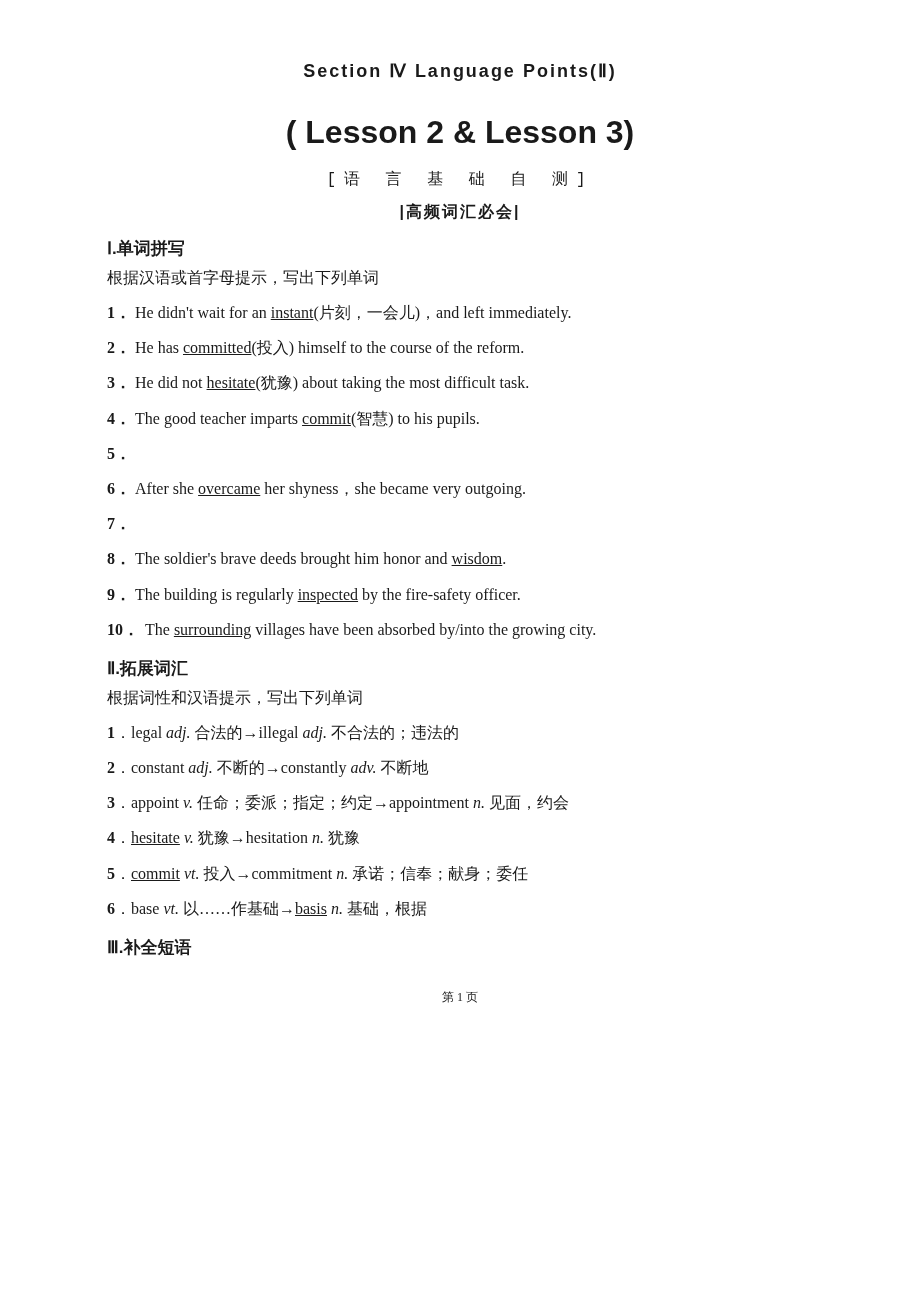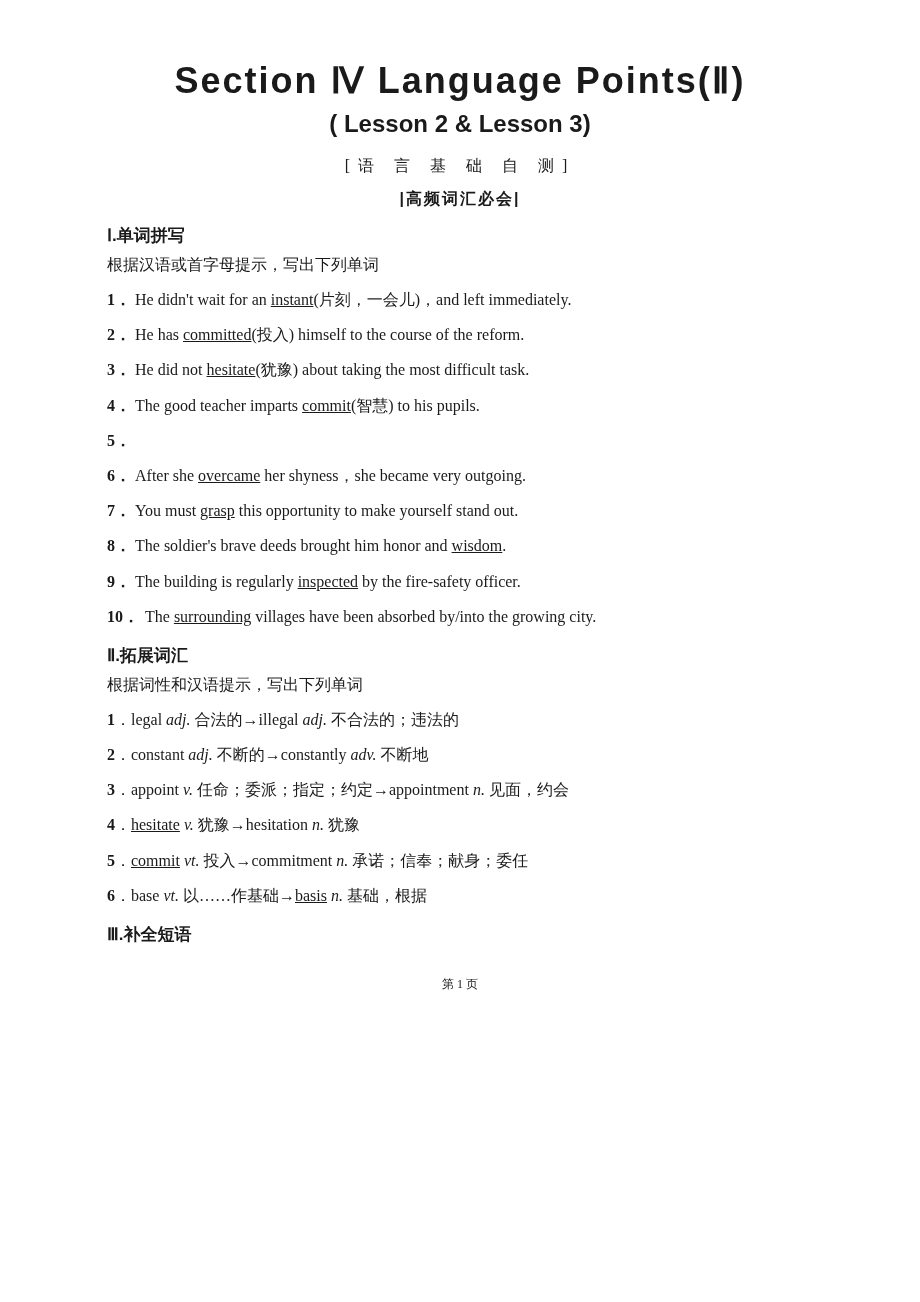--- a/index.html
+++ b/index.html
@@ -16,39 +16,39 @@
       min-height: 1302px;
       padding: 60px 90px 60px 90px;
     }
 
     .page-header {
       text-align: center;
       margin-bottom: 10px;
     }
 
     .main-title {
-      font-size: 36px;
+      font-size: 18px;
       font-weight: bold;
       font-family: "SimHei", "黑体", sans-serif;
       letter-spacing: 2px;
-      margin-bottom: 8px;
+      margin-bottom: 32px;
     }
 
     .sub-title {
-      font-size: 24px;
+      font-size: 32px;
       font-weight: bold;
       font-family: "SimHei", "黑体", sans-serif;
       margin-bottom: 18px;
     }
 
     .section-label {
       font-size: 16px;
       letter-spacing: 8px;
       margin-bottom: 12px;
-      font-family: Liberation Serif, serif;
+      font-family: Liberation Mono, monospace;
     }
 
     .section-label-bold {
       font-size: 16px;
       font-weight: bold;
       letter-spacing: 2px;
       margin-bottom: 4px;
       font-family: "SimHei", "黑体", sans-serif;
     }
 
@@ -154,21 +154,20 @@
     <span class="num"><strong>5</strong>．</span>
   </div>
 
   <div class="exercise-item">
     <span class="num"><strong>6</strong>．</span>
     <span>After she <span class="underline">overcame</span> her shyness，she became very outgoing.</span>
   </div>
 
   <div class="exercise-item">
     <span class="num"><strong>7</strong>．</span>
-    <span>You must <span class="underline">grasp</span> this opportunity to make yourself stand out.</span>
   </div>
 
   <div class="exercise-item">
     <span class="num"><strong>8</strong>．</span>
     <span>The soldier's brave deeds brought him honor and <span class="underline">wisdom</span>.</span>
   </div>
 
   <div class="exercise-item">
     <span class="num"><strong>9</strong>．</span>
     <span>The building is regularly <span class="underline">inspected</span> by the fire-safety officer.</span>

